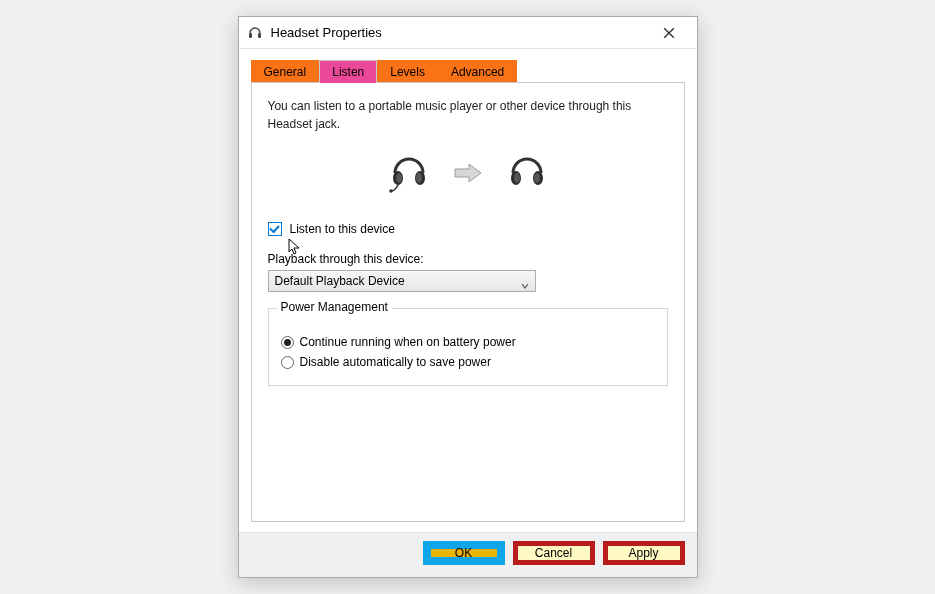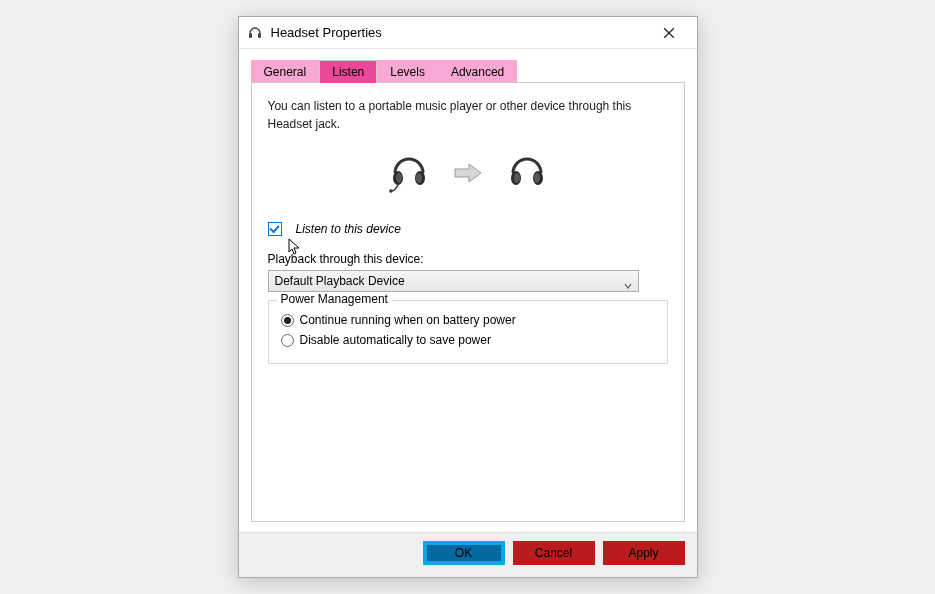--- a/index.html
+++ b/index.html
@@ -55,21 +55,21 @@
     background: #fff;
   }
   .tab {
     padding: 4px 12px;
     font-size: 12px;
     border: 1px solid transparent;
     border-bottom: none;
     cursor: pointer;
     position: relative;
     top: 1px;
-    background: #f9a8d4;
+    background: #f97316;
   }
   .tab.active {
     border-color: #c9c9c9;
     background: #ec4899;
     z-index: 2;
   }
   .tab-panel {
     margin: 0 12px 10px 12px;
     border: 1px solid #c9c9c9;
     background: #fff;
@@ -88,24 +88,23 @@
     align-items: center;
     justify-content: center;
     gap: 22px;
     margin: 8px 0 24px 0;
   }
   .headset-svg { width: 44px; height: 44px; }
   .arrow-svg   { width: 30px; height: 22px; }
   .check-row {
     display: flex;
     align-items: center;
-    gap: 14px;
+    gap: 8px;
     margin-bottom: 4px;
     position: relative;
-    font-style: italic;
   }
   .checkbox {
     width: 14px; height: 14px;
     border: 1px solid #0078d7;
     display: flex; align-items: center; justify-content: center;
     cursor: pointer;
   }
   .checkbox.checked::after {
     content: "";
     width: 7px; height: 4px;
@@ -120,42 +119,42 @@
     left: 20px;
     top: 16px;
     pointer-events: none;
   }
   .field-label {
     margin-top: 16px;
     margin-bottom: 4px;
     font-size: 12px;
   }
   .dropdown {
-    width: 371px;
+    width: 268px;
     height: 22px;
     border: 1px solid #adadad;
     background: linear-gradient(#f7f7f7,#e6e6e6);
     display: flex;
     align-items: center;
     padding: 0 6px;
     font-size: 12px;
     cursor: pointer;
     position: relative;
   }
   .dropdown .dd-arrow {
     position: absolute;
     right: 6px;
     top: 50%;
     transform: translateY(-50%);
     width: 8px; height: 6px;
   }
   .fieldset {
-    margin-top: 8px;
+    margin-top: 16px;
     border: 1px solid #d6d6d6;
-    padding: 6px 12px 10px 12px;
+    padding: 20px 12px 10px 12px;
     position: relative;
   }
   .fieldset .legend {
     position: absolute;
     top: -9px;
     left: 8px;
     background: #fff;
     padding: 0 4px;
     font-size: 12px;
   }
@@ -183,28 +182,28 @@
     justify-content: flex-end;
     gap: 8px;
     padding: 8px 12px 12px 12px;
     background: #f0f0f0;
     border-top: 1px solid #dfdfdf;
   }
   .btn {
     min-width: 82px;
     height: 24px;
     border: 5px solid #b91c1c;
-    background: #b91c1c;
+    background: #fef9c3;
     font-size: 12px;
     display: flex; align-items: center; justify-content: center;
     cursor: pointer;
   }
   .btn.default {
-    border: 4px solid #0ea5e9;
-    background: #0369a1;
+    border: 8px solid #0ea5e9;
+    background: #eab308;
   }
 </style>
 </head>
 <body>
 
 <div class="dialog">
 
   <div class="titlebar">
     <span class="icon">
       <svg viewBox="0 0 16 16" width="16" height="16">

